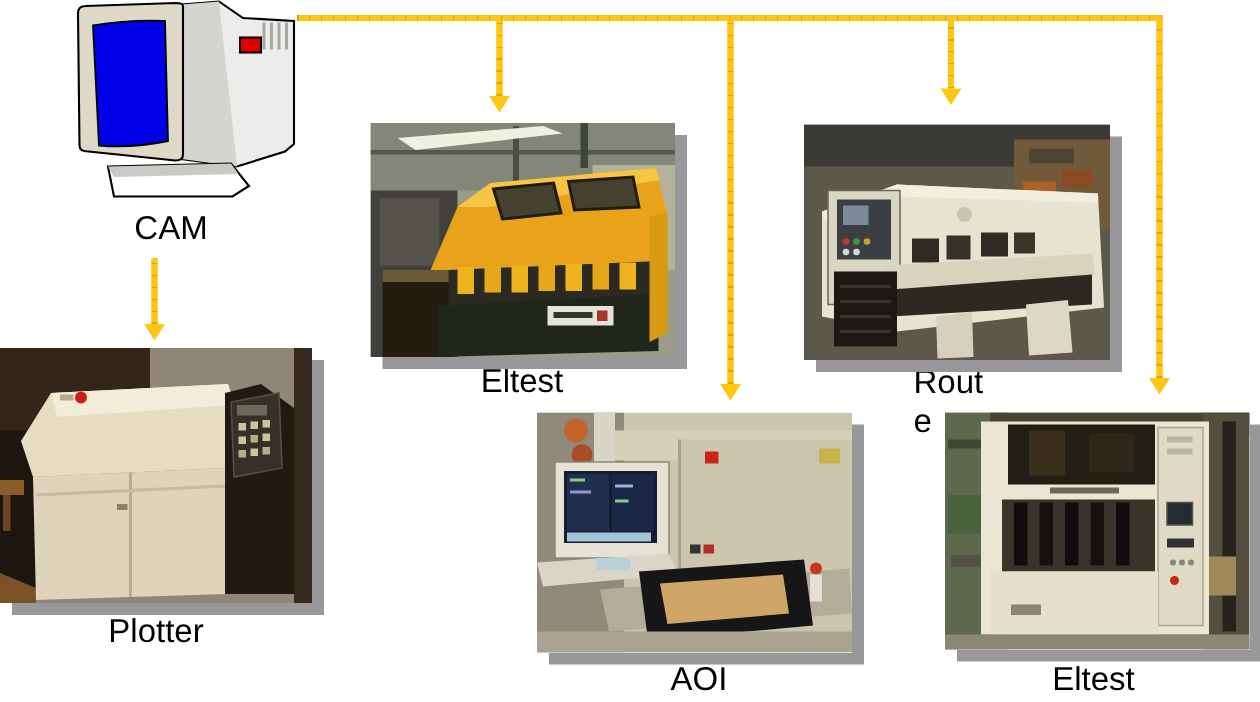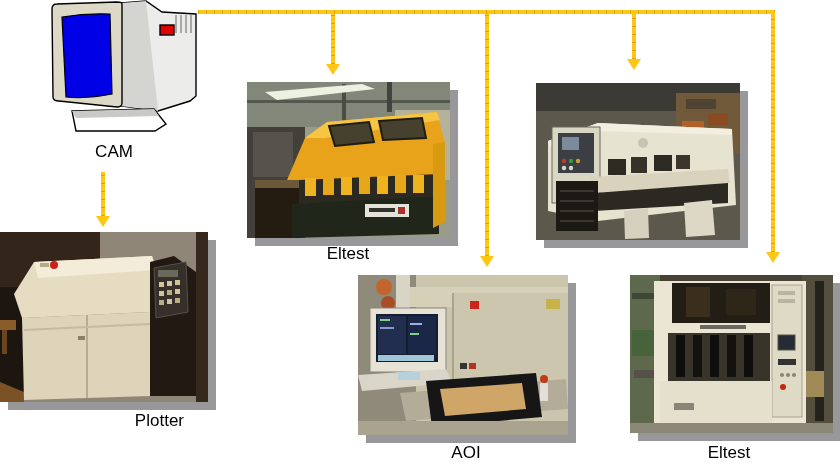--- a/index.html
+++ b/index.html
@@ -1,18 +1,18 @@
 <!DOCTYPE html>
 <html><head>
 <meta charset="utf-8">
 <style>
   html,body{margin:0;padding:0;background:#fff;}
   .stage{position:relative;width:840px;height:468px;background:#fff;overflow:hidden;
          font-family:"Liberation Sans",sans-serif;}
-  .label{position:absolute;font-size:17px;color:#000;text-align:center;line-height:20px;white-space:pre;}
+  .label{position:absolute;font-size:22px;color:#000;text-align:center;line-height:20px;white-space:pre;}
   .label.two-line{text-align:left;line-height:26px;white-space:normal;}
   .photo{position:absolute;box-shadow:8px 8px 0 #98989a;display:block;}
   .hline{position:absolute;height:4px;background:#ffc613;
          background-image:repeating-linear-gradient(90deg,#e0a400 0 1px,#ffc613 1px 8px);}
   .vline{position:absolute;width:4px;background:#ffc613;
          background-image:repeating-linear-gradient(0deg,#e0a400 0 1px,#ffc613 1px 8px);}
   .head-down{position:absolute;width:0;height:0;
              border-left:7px solid transparent;border-right:7px solid transparent;
              border-top:11px solid #ffc613;}
   svg{display:block;}
@@ -35,24 +35,28 @@
     <polygon points="64,111 146,109 158,124 147,131 68,131" fill="#ffffff" stroke="#000" stroke-width="1.4"></polygon>
     <polygon points="64,111 146,109 151,116 68,118" fill="#c9c9c5"></polygon>
 
     <path d="M44,9 Q44,4 49,4 L109,2 Q114,2 114,4 L114,103 Q114,107 109,107 L51,101 Q45,101 45,97 Z" fill="#ded8c6" stroke="#000" stroke-width="1.4"></path>
 
     <path d="M54,17 Q78,13 102,14 L104,94 Q80,99 58,97 Z" fill="#0000e6" stroke="#000" stroke-width="1.2"></path>
   </svg>
 
   <div class="label" style="left:34px;top:142px;width:160px;">CAM</div>
 
-  <div class="label" style="left:24px;top:411px;width:160px;text-align:right;">Plotter</div>
+  <div class="label" style="left:24px;top:411px;width:160px;">Plotter</div>
 
   <div class="label" style="left:268px;top:244px;width:160px;">Eltest</div>
 
+  <div class="label two-line" style="left:609px;top:242px;width:80px;">
+    <span style="display:block;">Rout</span>
+    <span style="display:block;">e</span>
+  </div>
 
   <div class="label" style="left:649px;top:443px;width:160px;">Eltest</div>
 
   <div class="label" style="left:386px;top:443px;width:160px;">AOI</div>
 
   <div class="hline" style="left:198px;top:10px;width:577px;"></div>
 
   <div class="vline" style="left:101px;top:172px;height:44px;"></div>
   <div class="head-down" style="left:96px;top:216px;"></div>
 

